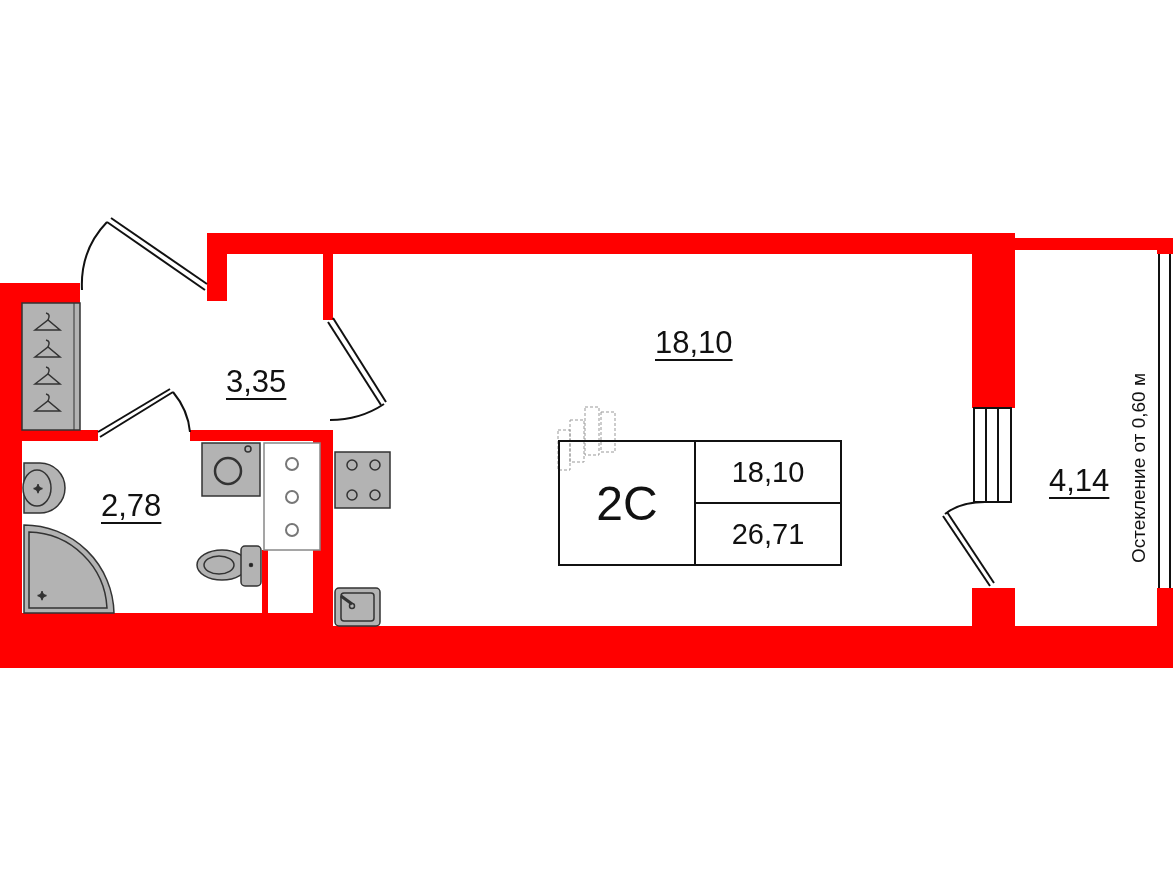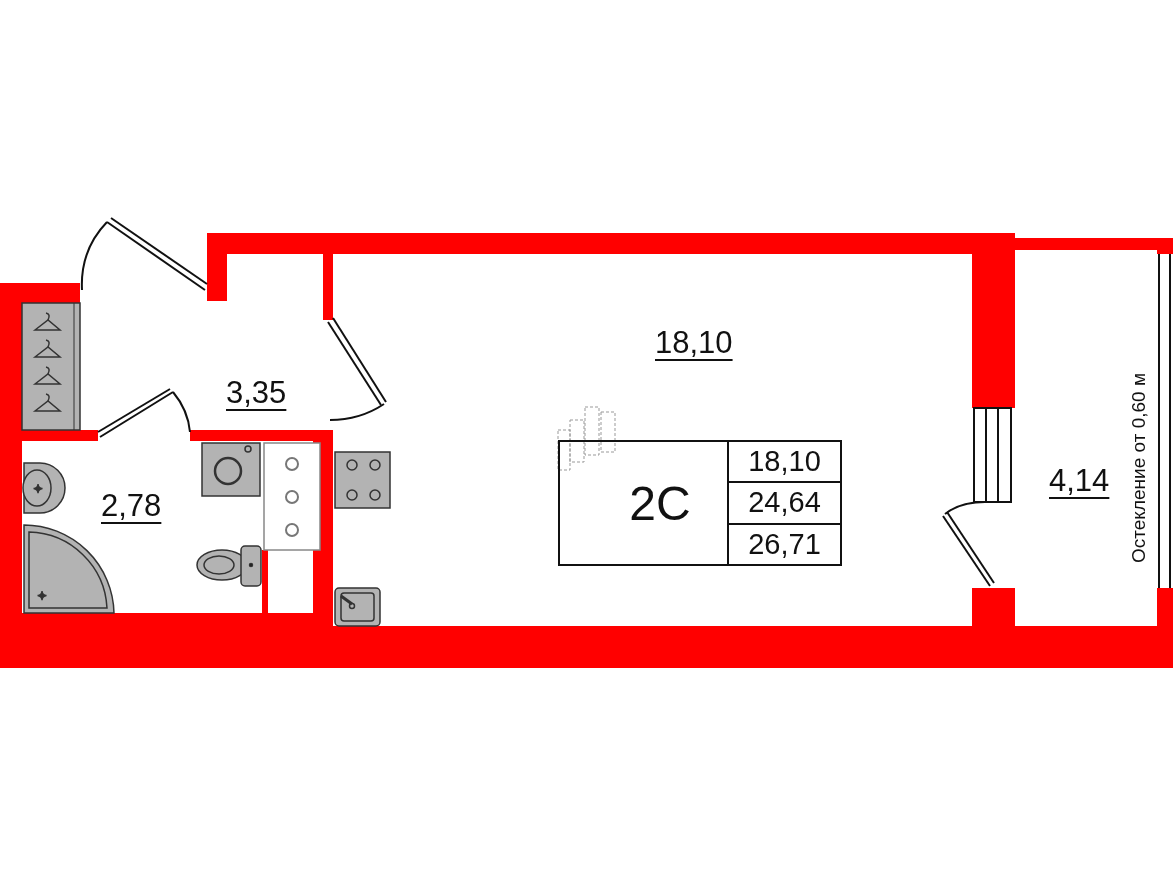--- a/index.html
+++ b/index.html
@@ -1,21 +1,21 @@
 <!DOCTYPE html>
 <html><head>
 <meta charset="utf-8">
 <style>
   html,body{margin:0;padding:0;background:#fff;}
   body{width:1173px;height:880px;position:relative;overflow:hidden;font-family:"Liberation Sans",sans-serif;}
   .w{position:absolute;background:#ff0000;}
   .lbl{position:absolute;font-size:31px;color:#111;text-decoration:underline;text-decoration-thickness:2px;text-underline-offset:6px;}
   svg{position:absolute;left:0;top:0;}
   .tbl{position:absolute;left:558px;top:440px;width:284px;height:126px;border:2px solid #111;box-sizing:border-box;display:flex;}
-  .tbl .code{width:134px;border-right:2px solid #111;display:flex;align-items:center;justify-content:center;font-size:48px;color:#111;padding-left:33px;}
+  .tbl .code{width:134px;border-right:2px solid #111;display:flex;align-items:center;justify-content:center;font-size:48px;color:#111;}
   .tbl .vals{flex:1;display:flex;flex-direction:column;}
   .tbl .vals div{flex:1;display:flex;align-items:center;justify-content:center;font-size:29px;color:#111;border-bottom:2px solid #111;}
   .tbl .vals div:last-child{border-bottom:none;text-align:right;}
   .vert{position:absolute;left:1139px;top:468px;transform:translate(-50%,-50%) rotate(-90deg);white-space:nowrap;font-size:19px;color:#111;}
 </style>
 </head>
 <body>
 
 <div class="w" style="left:207px;top:233px;width:808px;height:21px;"></div>
 <div class="w" style="left:1015px;top:238px;width:158px;height:12px;"></div>
@@ -132,26 +132,25 @@
 
   <g stroke="#999" stroke-width="1" fill="none" stroke-dasharray="3,2">
     <rect x="558" y="430" width="12" height="40"></rect>
       <rect x="570" y="420" width="14" height="42"></rect>
     <rect x="585" y="407" width="14" height="48"></rect>
       <rect x="601" y="412" width="14" height="40"></rect>
   </g>
 </svg>
 
 <div class="lbl" style="left:655px;top:325px;">18,10</div>
-<div class="lbl" style="left:226px;top:375px;">3,35</div>
+<div class="lbl" style="left:226px;top:364px;">3,35</div>
 <div class="lbl" style="left:101px;top:488px;">2,78</div>
 <div class="lbl" style="left:1049px;top:463px;text-align:center;">4,14</div>
 
 <div class="tbl">
   <div class="code">2C</div>
   <div class="vals">
     <div>18,10</div>
-    <div>24,64</div>
     <div>26,71</div>
   </div>
 </div>
 
 <div class="vert">Остекление от 0,60 м</div>
 
 </body></html>

